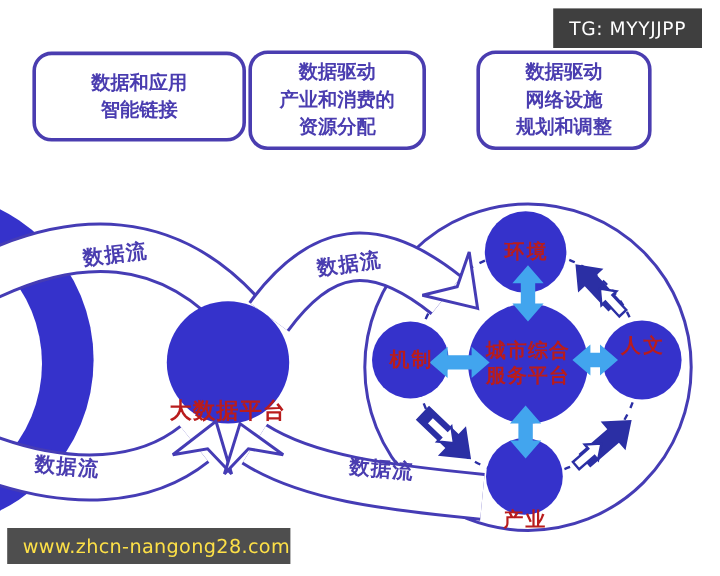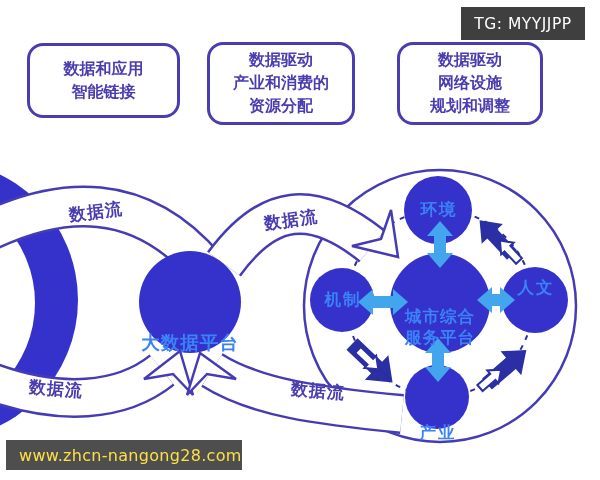--- a/index.html
+++ b/index.html
@@ -16,28 +16,28 @@
     background:#3f3f3f;color:#ffffff;font-size:15.5px;letter-spacing:.5px;
     display:flex;align-items:center;justify-content:center;
   }
 
   
   .info-box{
     position:absolute;border:3px solid #4a3db0;border-radius:16px;background:#ffffff;
     color:#4a3db0;font-weight:bold;font-size:16px;line-height:1.42;text-align:center;
     display:flex;align-items:center;justify-content:center;white-space:pre-line;
   }
-  .box1{left:27px;top:43px;width:153px;height:75px;}
+  .box1{left:27px;top:43px;width:178px;height:75px;}
   .box2{left:207px;top:42px;width:148px;height:83px;}
   .box3{left:397px;top:42px;width:146px;height:83px;}
 
   
   .lbl{position:absolute;transform:translate(-50%,-50%);white-space:pre-line;text-align:center;}
   .flow{color:#4a3db0;font-weight:bold;font-size:17px;letter-spacing:1px;}
-  .node{color:#3b82f6;font-weight:bold;}
+  .node{color:#b91c1c;font-weight:bold;}
   .hub-label{font-size:18.5px;letter-spacing:1px;margin-top:40px;}
   .city-label{font-size:16.5px;line-height:1.3;letter-spacing:1px;}
   .sat-label{font-size:16.5px;letter-spacing:2px;}
 
   
   .watermark{
     position:absolute;left:6px;top:440px;width:236px;height:30px;background:#4e4e4e;
     color:#fde047;font-size:16px;display:flex;align-items:center;padding-left:13px;
     letter-spacing:.3px;
   }
@@ -119,21 +119,21 @@
   <div class="info-box box3">数据驱动
 网络设施
 规划和调整</div>
 
   <div class="lbl flow" style="left:96px;top:212px;transform:translate(-50%,-50%) rotate(-7deg);">数据流</div>
   <div class="lbl flow" style="left:291px;top:220px;transform:translate(-50%,-50%) rotate(-8deg);">数据流</div>
   <div class="lbl flow" style="left:56px;top:389px;transform:translate(-50%,-50%) rotate(5deg);">数据流</div>
   <div class="lbl flow" style="left:318px;top:391px;transform:translate(-50%,-50%) rotate(5deg);">数据流</div>
 
   <div class="lbl node hub-label" style="left:190px;top:302px;">大数据平台</div>
-  <div class="lbl node city-label" style="left:440px;top:303px;margin-top:24px;">城市综合
+  <div class="lbl node city-label" style="left:440px;top:303px;">城市综合
 服务平台</div>
   <div class="lbl node sat-label" style="left:439px;top:210px;">环境</div>
   <div class="lbl node sat-label" style="left:343px;top:300px;">机制</div>
   <div class="lbl node sat-label" style="left:536px;top:288px;">人文</div>
   <div class="lbl node sat-label" style="left:438px;top:397px;margin-top:36px;">产业</div>
 
   <div class="watermark">www.zhcn-nangong28.com</div>
 
 </div>
 

